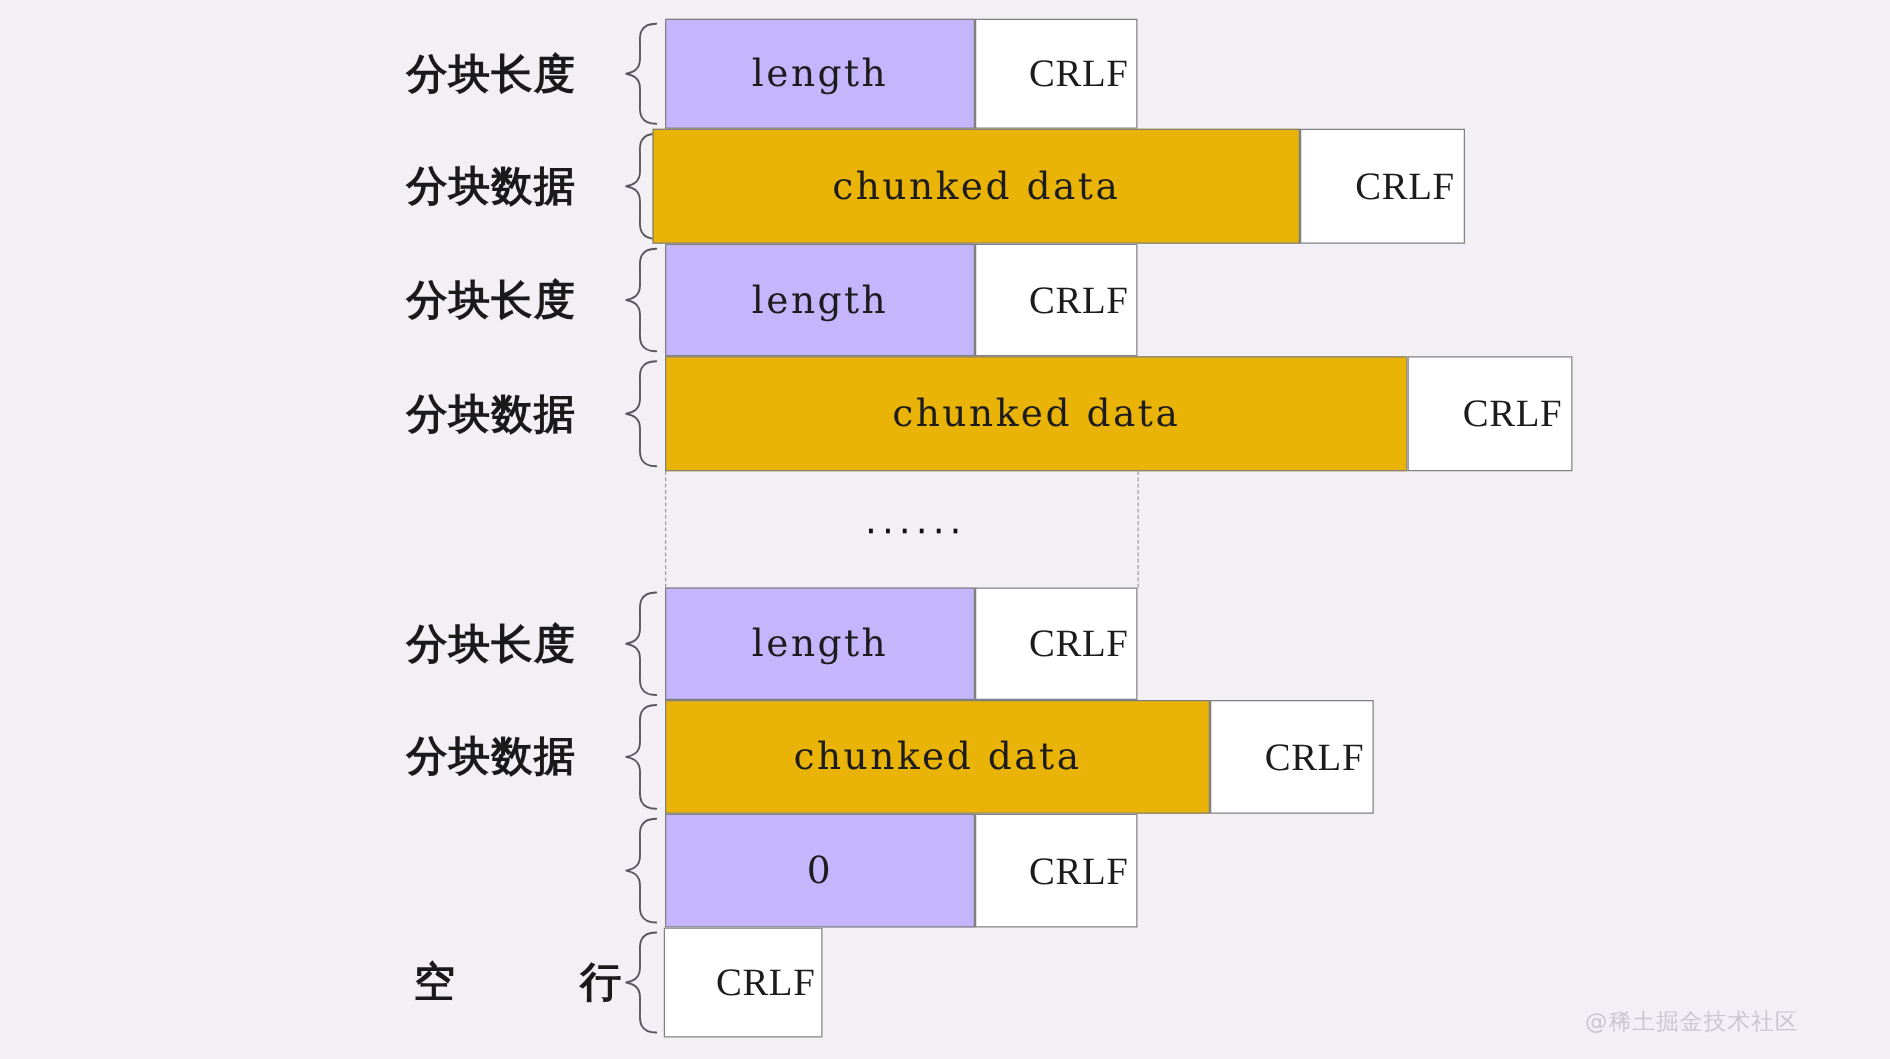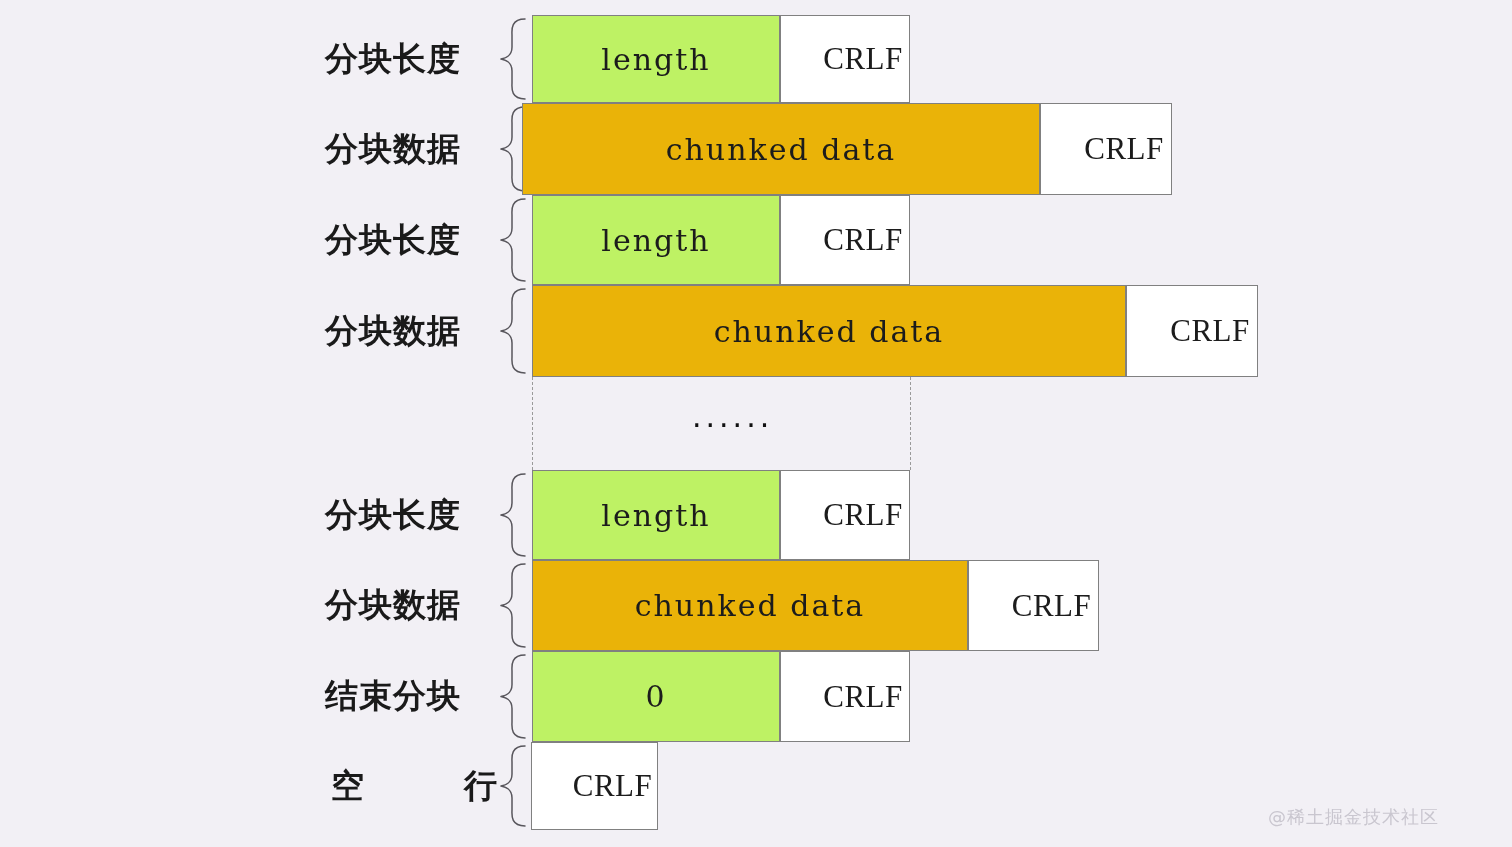--- a/index.html
+++ b/index.html
@@ -50,21 +50,21 @@
     font-family: "Liberation Serif", serif;
     font-size: 31px;
     color: #1c1c1c;
     letter-spacing: 0.5px;
   }
   .cell.mono {
     font-family: "DejaVu Serif", serif;
     font-size: 30px;
     letter-spacing: 2px;
   }
-  .cell.blue  { background: #bef264; }
+  .cell.blue  { background: #c4b5fd; }
   .cell.orange{ background: #eab308; }
   .cell.white { background: #ffffff; padding-left: 36px; }
   .dashline {
     position: absolute;
     width: 0;
     border-left: 1.5px dashed #9a9a9a;
   }
   .dots {
     position: absolute;
     font-family: "DejaVu Sans", sans-serif;
@@ -163,21 +163,20 @@
              C 10 2, 12 14, 12 18
              L 12 31.5
              C 12 40.5, 6 42.5, 1 43.5
              C 6 44.5, 12 46.5, 12 55.5
              L 12 69
              C 12 73, 10 85, 25 85" stroke="#58565c" stroke-width="1.5" fill="none" stroke-linecap="round" stroke-linejoin="round"></path>
           </svg>
     </div>
     <div class="cell orange mono" style="position: absolute; left: 532px; top: 560px; width: 436px; height: 91px;">chunked data</div>
     <div class="cell white" style="position: absolute; left: 968px; top: 560px; width: 131px; height: 91px;">CRLF</div>
-    <div class="label" style="left: 325px; top: 651px; width: 166px; height: 91px;">结束分块</div>
     <div class="brace" style="left: 500px; top: 653px; height: 87px;">
       <svg width="26" height="87" viewBox="0 0 26 87" fill="none">
             <path d="M 25 2
              C 10 2, 12 14, 12 18
              L 12 31.5
              C 12 40.5, 6 42.5, 1 43.5
              C 6 44.5, 12 46.5, 12 55.5
              L 12 69
              C 12 73, 10 85, 25 85" stroke="#58565c" stroke-width="1.5" fill="none" stroke-linecap="round" stroke-linejoin="round"></path>
           </svg>

